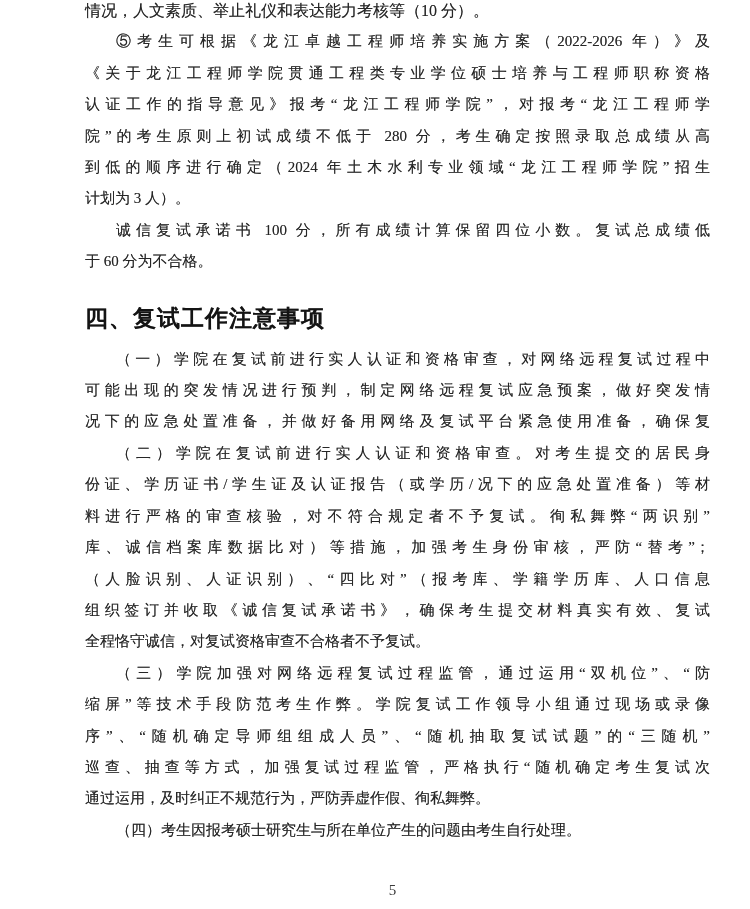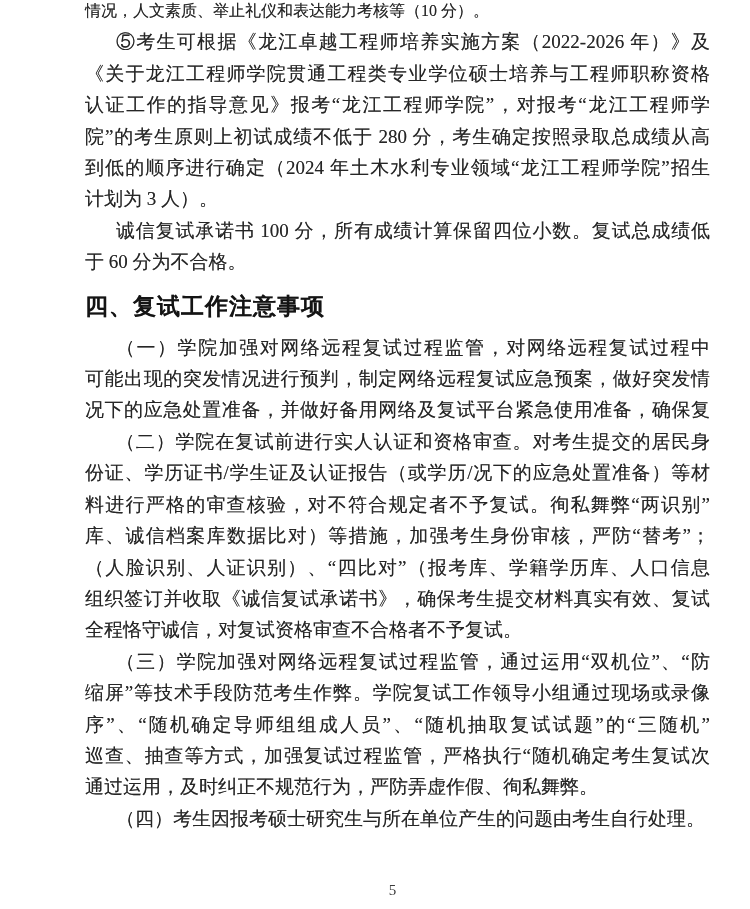--- a/index.html
+++ b/index.html
@@ -15,21 +15,21 @@
     overflow: hidden;
   }
   .content {
     position: absolute;
     left: 85px;
     top: -5px;
     width: 625px;
   }
   .line {
     font-family: "Liberation Serif", "DejaVu Serif", serif;
-    font-size: 19px;
+    font-size: 15px;
     line-height: 31.4px;
     color: #262626;
     text-align: justify;
     text-shadow: 0 0 0.4px rgba(45,45,45,0.55);
   }
   .line.fill {
     text-align-last: justify;
     -moz-text-align-last: justify;
   }
   .line.indent {
@@ -38,21 +38,21 @@
   .line.small {
     font-size: 16px;
   }
   .heading {
     font-family: "Liberation Sans", "DejaVu Sans", sans-serif;
     font-weight: bold;
     font-size: 23px;
     line-height: 36px;
     letter-spacing: 1px;
     color: #141414;
-    margin: 10px 0 8px 0;
+    margin: 22px 0 8px 0;
     text-shadow: 0 0 0.4px rgba(20,20,20,0.6);
   }
   .page-number {
     position: absolute;
     top: 882px;
     left: 85px;
     width: 615px;
     text-align: center;
     font-family: "Liberation Serif", "DejaVu Serif", serif;
     font-size: 15px;
@@ -67,21 +67,21 @@
       <div class="line small">情况，人文素质、举止礼仪和表达能力考核等（10 分）。</div>
       <div class="line indent fill">⑤考生可根据《龙江卓越工程师培养实施方案（2022-2026 年）》及</div>
       <div class="line fill">《关于龙江工程师学院贯通工程类专业学位硕士培养与工程师职称资格</div>
       <div class="line fill">认证工作的指导意见》报考“龙江工程师学院”，对报考“龙江工程师学</div>
       <div class="line fill">院”的考生原则上初试成绩不低于 280 分，考生确定按照录取总成绩从高</div>
       <div class="line fill">到低的顺序进行确定（2024 年土木水利专业领域“龙江工程师学院”招生</div>
       <div class="line">计划为 3 人）。</div>
       <div class="line indent fill">诚信复试承诺书 100 分，所有成绩计算保留四位小数。复试总成绩低</div>
       <div class="line">于 60 分为不合格。</div>
       <div class="heading">四、复试工作注意事项</div>
-      <div class="line indent fill">（一）学院加强对网络远程复试过程监管，对网络远程复试过程中</div>
+      <div class="line indent fill">（一）学院在复试前进行实人认证和资格审查，对网络远程复试过程中</div>
       <div class="line fill">可能出现的突发情况进行预判，制定网络远程复试应急预案，做好突发情</div>
       <div class="line fill">况下的应急处置准备，并做好备用网络及复试平台紧急使用准备，确保复</div>
       <div class="line indent fill">（二）学院在复试前进行实人认证和资格审查。对考生提交的居民身</div>
       <div class="line fill">份证、学历证书/学生证及认证报告（或学历/况下的应急处置准备）等材</div>
       <div class="line fill">料进行严格的审查核验，对不符合规定者不予复试。徇私舞弊“两识别”</div>
       <div class="line fill">库、诚信档案库数据比对）等措施，加强考生身份审核，严防“替考”；</div>
       <div class="line fill">（人脸识别、人证识别）、“四比对”（报考库、学籍学历库、人口信息</div>
       <div class="line fill">组织签订并收取《诚信复试承诺书》，确保考生提交材料真实有效、复试</div>
       <div class="line">全程恪守诚信，对复试资格审查不合格者不予复试。</div>
       <div class="line indent fill">（三）学院加强对网络远程复试过程监管，通过运用“双机位”、“防</div>

